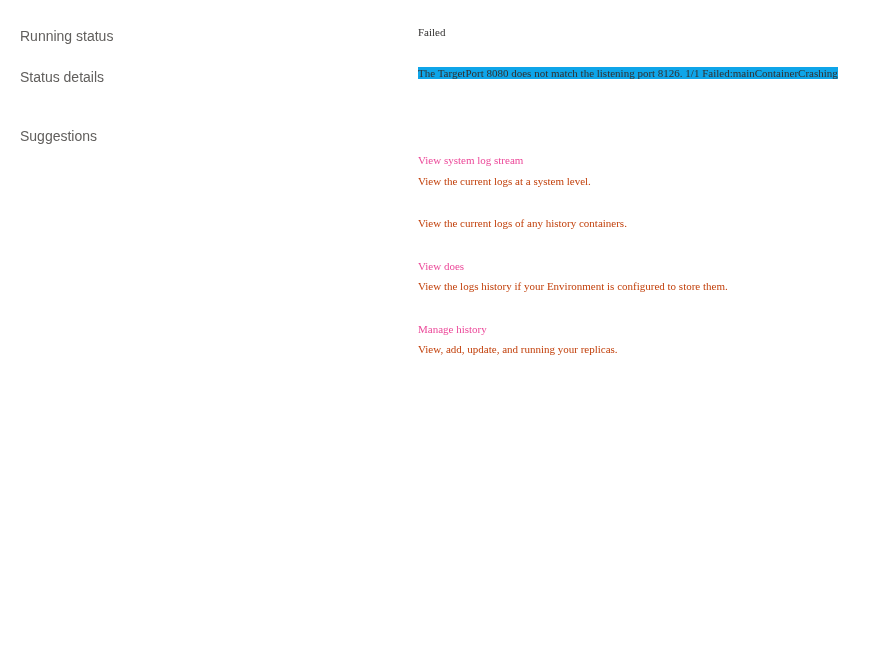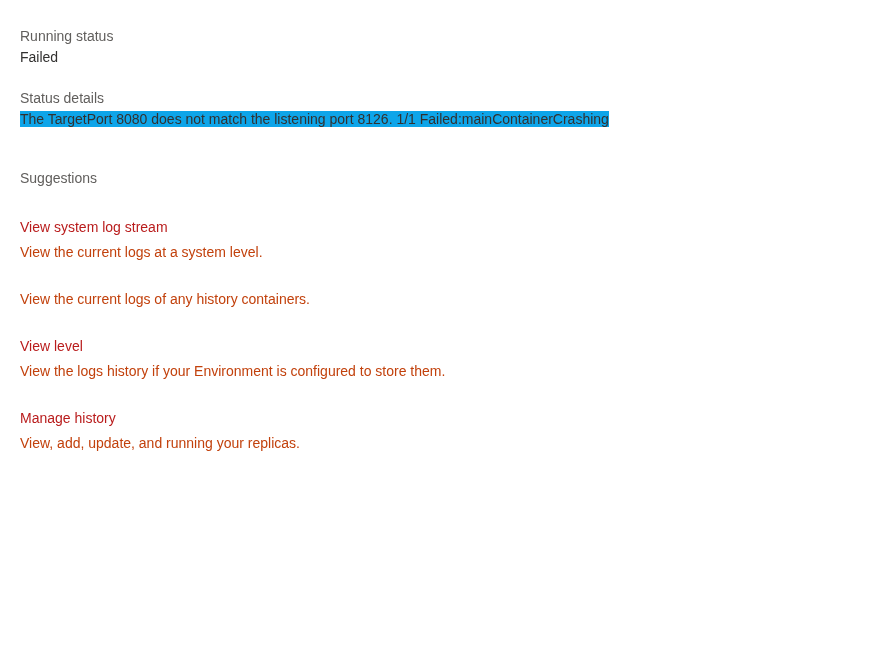--- a/index.html
+++ b/index.html
@@ -12,50 +12,50 @@
       font-size: 14px;
       line-height: 1.5;
       color: #323130;
       background: #ffffff;
       padding: 24px 20px;
       width: 893px;
     }
     .row {
       display: flex;
       margin-bottom: 18px;
-      flex-direction: column;
     }
     .row.suggestions-row {
       margin-bottom: 0;
       margin-top: 36px;
     }
     .label-col {
       width: 398px;
       flex-shrink: 0;
       color: #605e5c;
       font-size: 14px;
       padding-top: 2px;
     }
     .value-col {
       flex: 1;
       color: #323130;
-      font-size: 14px;
+      font-size: 11px;
       padding-right: 10px;
+      font-family: Liberation Serif, serif;
     }
     .highlighted {
       background-color: #0ea5e9;
     }
     .suggestion-block {
       margin-bottom: 26px;
     }
     .suggestion-block:first-child {
       margin-top: 28px;
     }
     .suggestion-link {
-      color: #b91c1c;
+      color: #ec4899;
       cursor: pointer;
       display: inline-block;
       margin-bottom: 4px;
       text-decoration: none;
     }
     .suggestion-desc {
       color: #c2410c;
     }
   </style>
 </head>
@@ -78,21 +78,21 @@
     <div class="suggestion-block">
       <a class="suggestion-link">View system log stream</a>
       <div class="suggestion-desc">View the current logs at a system level.</div>
     </div>
 
     <div class="suggestion-block">
       <div class="suggestion-desc">View the current logs of any history containers.</div>
     </div>
 
     <div class="suggestion-block">
-      <a class="suggestion-link">View level</a>
+      <a class="suggestion-link">View does</a>
       <div class="suggestion-desc">View the logs history if your Environment is configured to store them.</div>
     </div>
 
     <div class="suggestion-block">
       <a class="suggestion-link">Manage history</a>
       <div class="suggestion-desc">View, add, update, and running your replicas.</div>
     </div>
 
   </div>
 </div>

